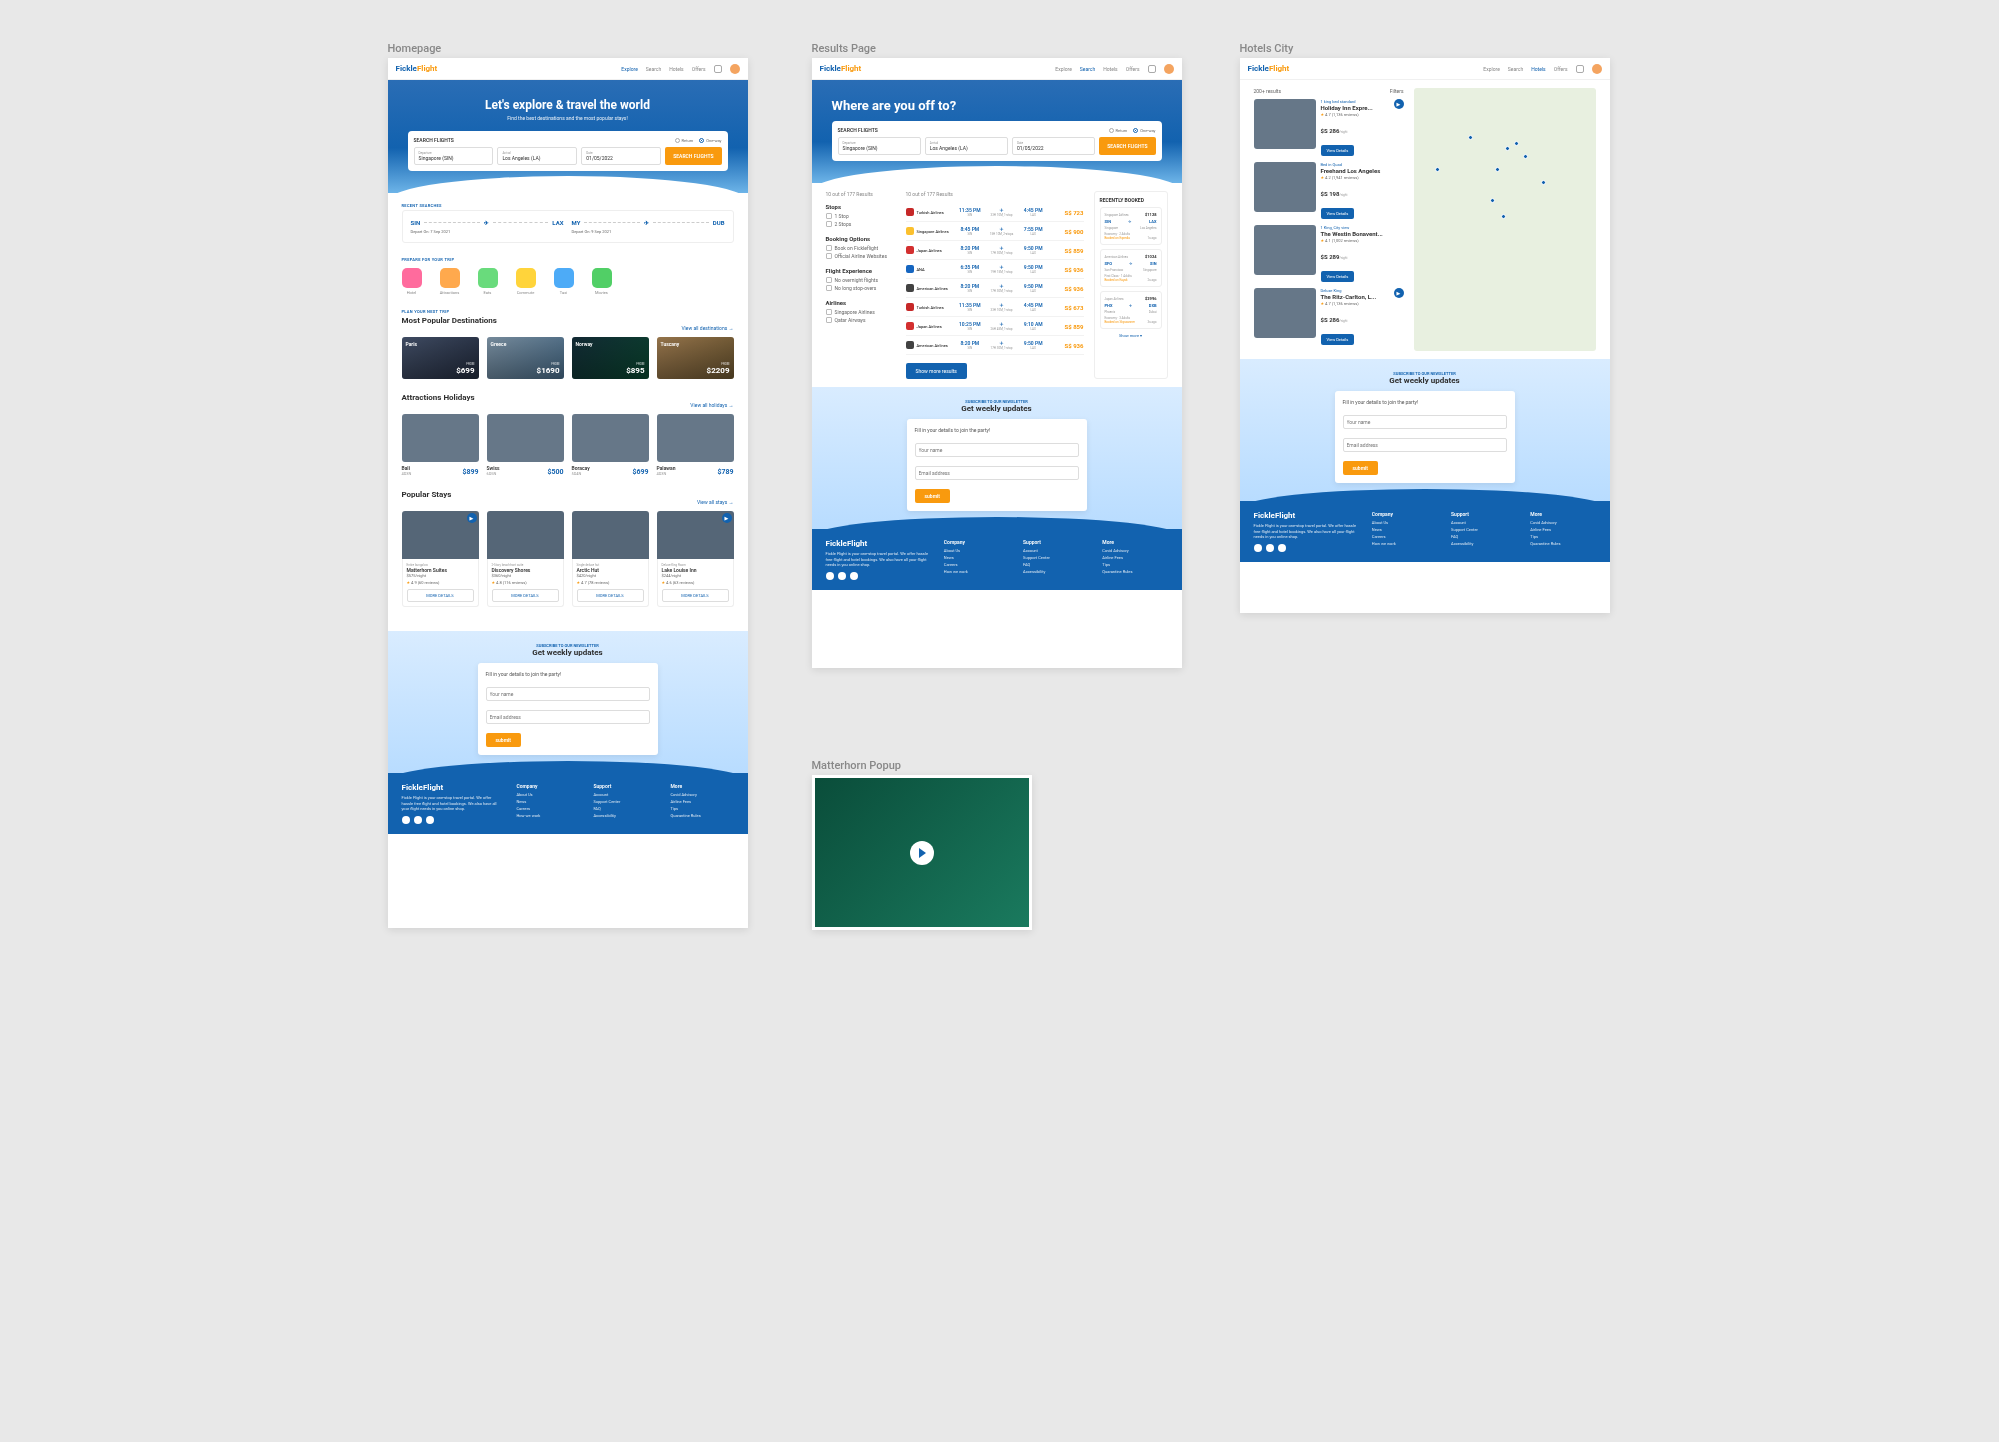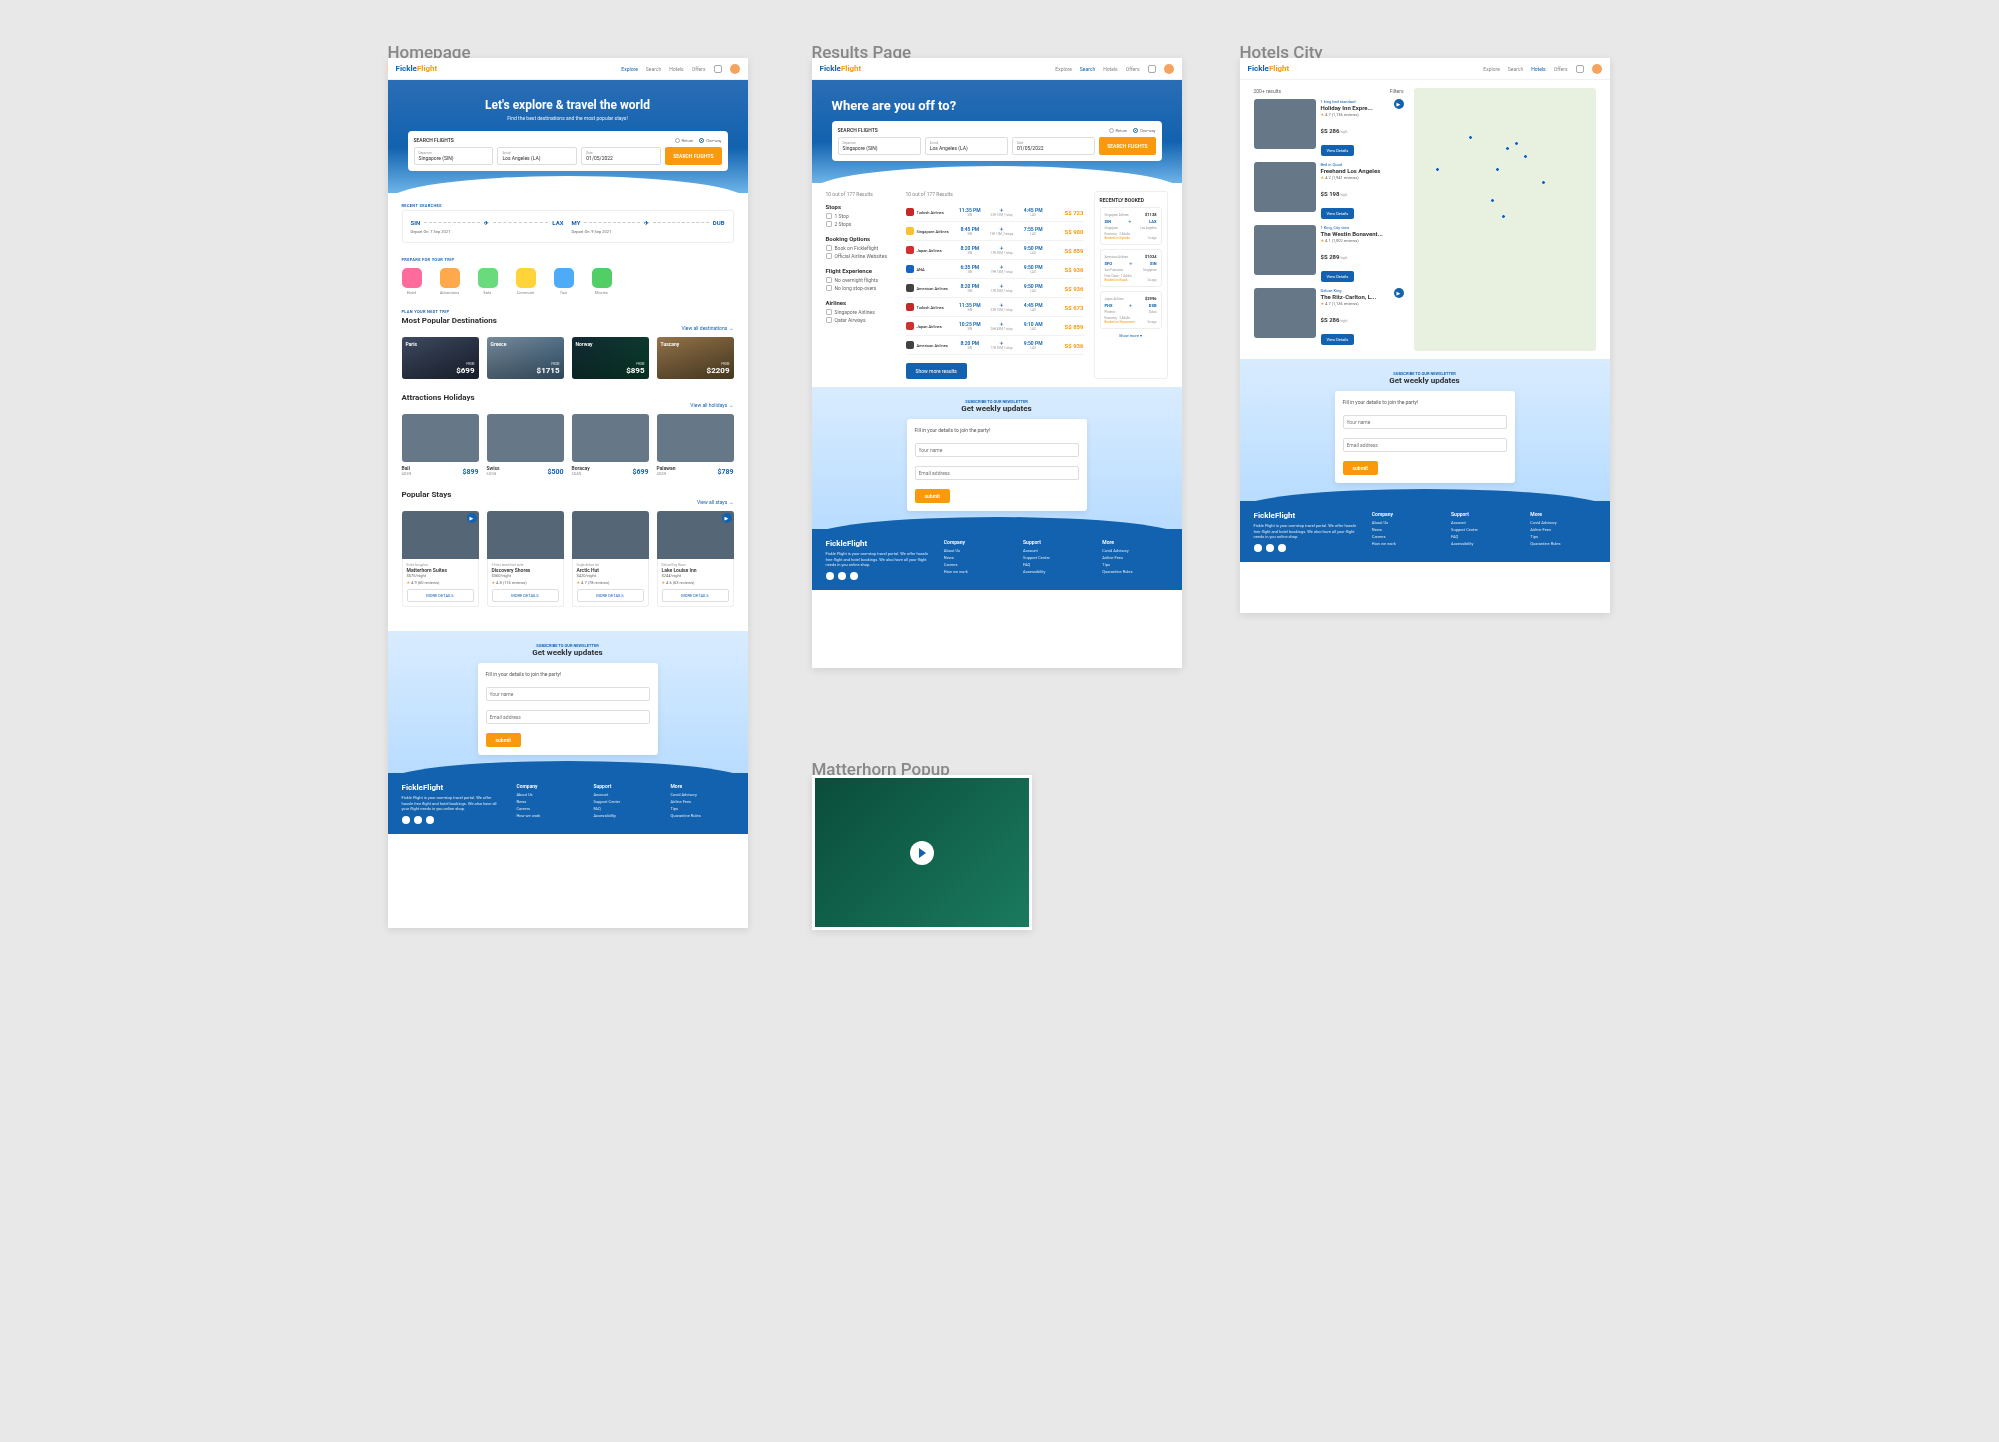--- a/index.html
+++ b/index.html
@@ -1,18 +1,18 @@
 <!DOCTYPE html>
 <html><head>
 <meta charset="utf-8">
 <style>
 *{box-sizing:border-box;margin:0;padding:0;font-family:-apple-system,BlinkMacSystemFont,'Segoe UI',Roboto,sans-serif}
 body{background:#e8e8e8;padding:20px}
 .canvas{position:relative;width:1280px;height:940px;margin:0 auto;background:#e8e8e8}
-.frame-label{position:absolute;font-size:17px;color:#888;font-weight:500}
+.frame-label{position:absolute;font-size:11px;color:#888;font-weight:500}
 .frame{position:absolute;background:#fff;box-shadow:0 2px 8px rgba(0,0,0,.1);overflow:hidden}
 
 
 #f-home{left:28px;top:38px;width:360px;height:870px}
 #f-results{left:452px;top:38px;width:370px;height:610px}
 #f-hotels{left:880px;top:38px;width:370px;height:555px}
 #f-popup{left:452px;top:755px;width:220px;height:155px;border:3px solid #fff}
 
 .lbl-home{left:28px;top:22px}
 .lbl-results{left:452px;top:22px}
@@ -318,21 +318,21 @@
                   <div class="fr">FROM</div>
                   <div class="pr">$699</div>
                 </div>
               </div>
             </div>
             <div class="dcard bg-greece">
               <div class="ov">
                 <div class="nm">Greece</div>
                 <div>
                   <div class="fr">FROM</div>
-                  <div class="pr">$1715</div>
+                  <div class="pr">$1690</div>
                 </div>
               </div>
             </div>
             <div class="dcard bg-norway">
               <div class="ov">
                 <div class="nm">Norway</div>
                 <div>
                   <div class="fr">FROM</div>
                   <div class="pr">$895</div>
                 </div>

